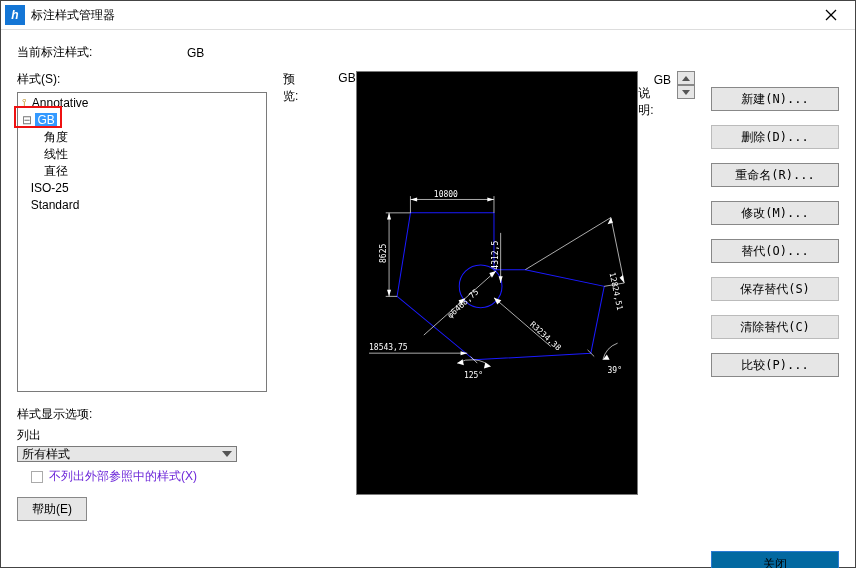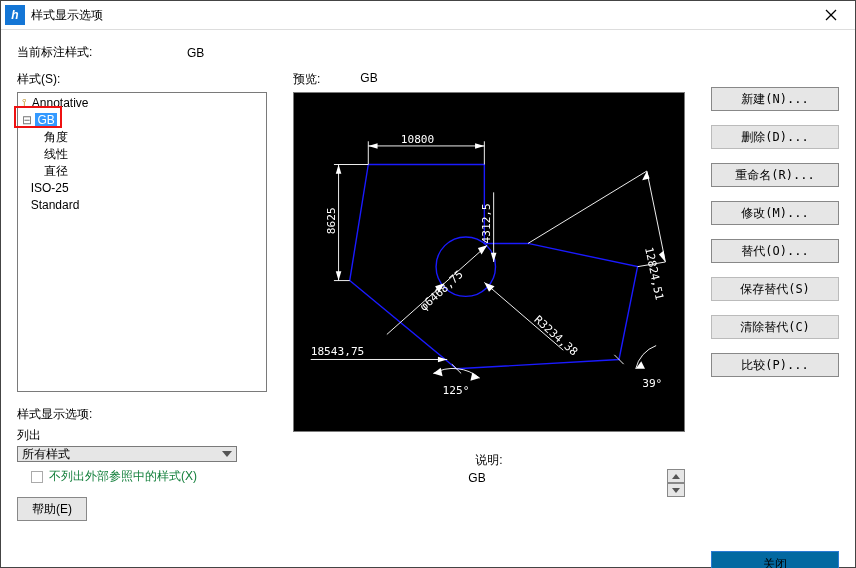--- a/index.html
+++ b/index.html
@@ -7,43 +7,43 @@
   .window { width: 856px; height: 568px; border: 1px solid #444; background: #fff; display: flex; flex-direction: column; }
   .titlebar { height: 30px; display: flex; align-items: center; padding: 0 4px; border-bottom: 1px solid #ddd; }
   .titlebar .icon-box { width: 20px; height: 20px; background: #1476d6; color: #fff; display: flex; align-items: center; justify-content: center; font-style: italic; font-weight: bold; margin-right: 6px; }
   .titlebar .title { flex: 1; }
   .titlebar .close { width: 40px; height: 28px; display: flex; align-items: center; justify-content: center; cursor: pointer; }
   .titlebar .close svg { width: 12px; height: 12px; }
   .content { flex: 1; padding: 14px 16px 10px 16px; display: flex; flex-direction: column; }
   .row-current { display: flex; align-items: center; margin-bottom: 10px; }
   .row-current .label { width: 170px; }
   .row-current .value { }
-  .main-area { flex: 1; display: flex; gap: 26px; }
+  .main-area { flex: 1; display: flex; gap: 16px; }
   .left-col { width: 250px; display: flex; flex-direction: column; }
-  .mid-col { flex: 1; display: flex; flex-direction: column; text-align: center; }
+  .mid-col { flex: 1; display: flex; flex-direction: row; }
   .right-col { width: 128px; display: flex; flex-direction: column; gap: 14px; padding-top: 16px; }
   .section-label { margin-bottom: 4px; }
   .tree { border: 1px solid #7a7a7a; height: 300px; background: #fff; overflow: auto; padding: 2px 0; font-family: "SimSun", "Consolas", monospace; }
   .tree-row { height: 17px; line-height: 17px; white-space: nowrap; padding-left: 4px; cursor: pointer; }
   .tree-icon { color: #b8860b; }
   .tree-toggle { color: #777; }
   .tree-row.selected .text-node { background: #3399ff; color: #fff; }
   .tree-row .text-node { padding: 0 2px; }
   .highlight-red { border: 2px solid #e11; position: absolute; pointer-events: none; }
   .tree-wrap { position: relative; }
   .styles-display { margin-top: 14px; }
   .dropdown-label { margin-bottom: 2px; font-family: Liberation Serif, serif; }
   .dropdown { width: 220px; height: 16px; border: 1px solid #7a7a7a; background: #e6e6e6; display: flex; align-items: center; padding: 0 4px; justify-content: space-between; cursor: pointer; margin-bottom: 6px; }
   .dropdown .chev { width: 0; height: 0; border-left: 5px solid transparent; border-right: 5px solid transparent; border-top: 6px solid #555; }
-  .checkbox-row { display: flex; align-items: center; gap: 6px; color: #15803d; margin-left: 14px; }
+  .checkbox-row { display: flex; align-items: center; gap: 6px; color: #6d28d9; margin-left: 14px; }
   .checkbox-row .box { width: 12px; height: 12px; border: 1px solid #aaa; background: #fff; }
   .help-btn { margin-top: 12px; width: 70px; height: 24px; background: #e6e6e6; border: 1px solid #888; display: flex; align-items: center; justify-content: center; cursor: pointer; }
   .preview-header { display: flex; gap: 40px; margin-bottom: 4px; }
-  .preview-box { border: 1px solid #7a7a7a; height: 340px; background: #000; position: relative; overflow: hidden; }
-  .desc-label { margin-top: 20px; }
+  .preview-box { border: 1px solid #7a7a7a; height: 424px; background: #000; position: relative; overflow: hidden; }
+  .desc-label { margin-top: 14px; }
   .desc-box { display: flex; align-items: flex-start; gap: 6px; }
   .desc-text { flex: 1; padding: 2px 0; }
   .spinner-btns { display: flex; flex-direction: column; }
   .spinner-btns .sb { width: 18px; height: 14px; background: #e6e6e6; border: 1px solid #888; display: flex; align-items: center; justify-content: center; cursor: pointer; }
   .spinner-btns .sb .tri-up { width: 0; height: 0; border-left: 4px solid transparent; border-right: 4px solid transparent; border-bottom: 5px solid #555; }
   .spinner-btns .sb .tri-down { width: 0; height: 0; border-left: 4px solid transparent; border-right: 4px solid transparent; border-top: 5px solid #555; }
   .btn { height: 24px; background: #e6e6e6; border: 1px solid #888; display: flex; align-items: center; justify-content: center; cursor: pointer; font-family: "SimSun", monospace; }
   .btn.disabled { color: #000000; border-color: #bbb; cursor: default; }
   .btn-wrap { position: relative; }
   .close-row { display: flex; justify-content: flex-end; margin-top: 6px; }
@@ -54,21 +54,21 @@
   .dim-line { stroke: #fff; stroke-width: 1; fill: none; }
   .shape-line { stroke: #1a1aff; stroke-width: 1.5; fill: none; }
   .arc-line { stroke: #fff; stroke-width: 1; fill: none; }
 </style>
 </head>
 <body>
 
 <div class="window">
   <div class="titlebar">
     <div class="icon-box">h</div>
-    <div class="title">样式显示选项</div>
+    <div class="title">标注样式管理器</div>
     <div class="close">
       <svg viewBox="0 0 12 12">
           <line x1="1" y1="1" x2="11" y2="11" stroke="#000" stroke-width="1.2"></line>
           <line x1="11" y1="1" x2="1" y2="11" stroke="#000" stroke-width="1.2"></line>
         </svg>
     </div>
   </div>
 
   <div class="content">
     <div class="row-current">

